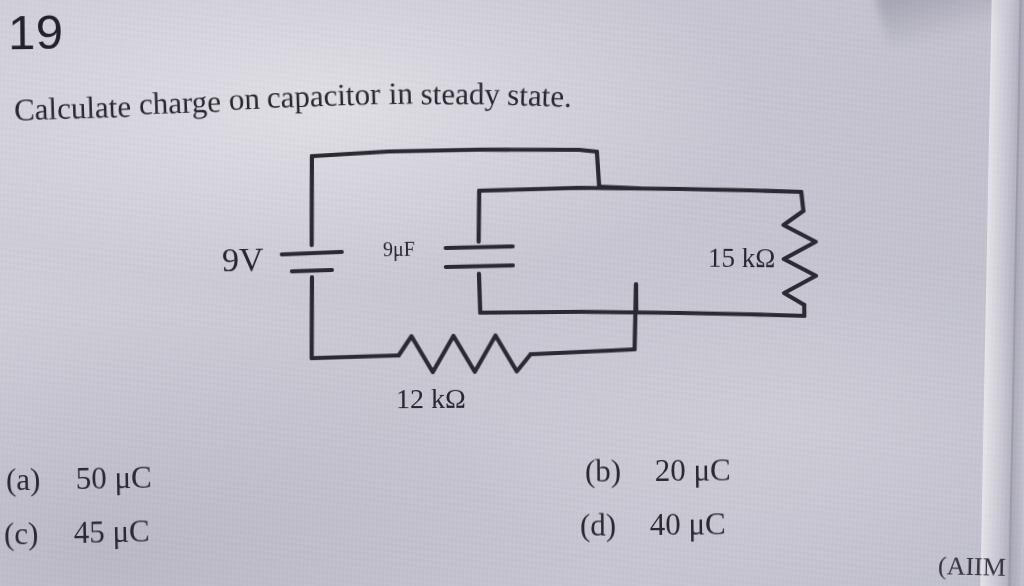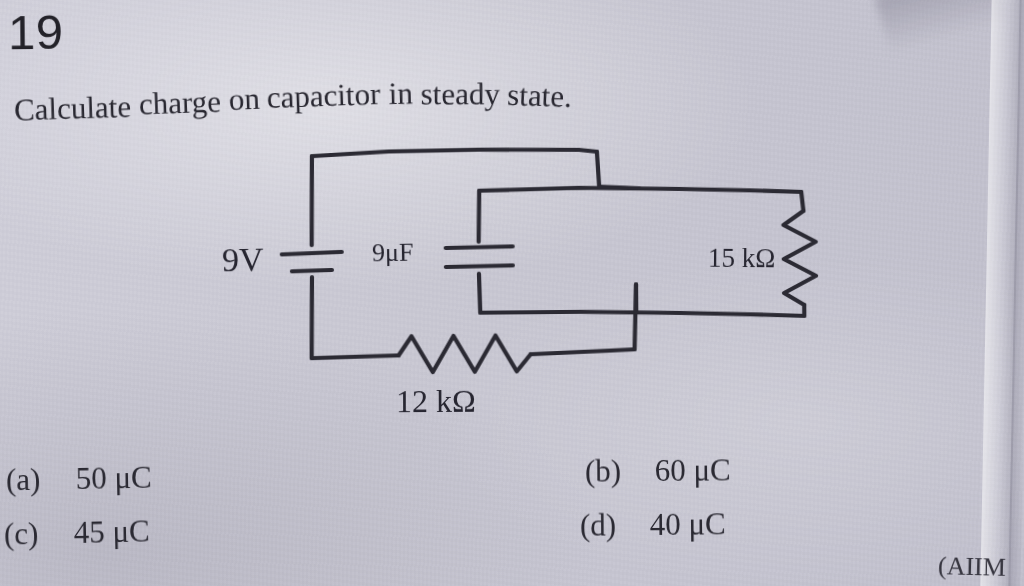--- a/index.html
+++ b/index.html
@@ -106,23 +106,23 @@
   }
   .circuit svg { display: block; overflow: visible; }
 
   .lbl {
     position: absolute;
     font-size: 27px;
     color: #262530;
     white-space: nowrap;
   }
   .lbl-9v   { left: 222px; top: 241px; font-size: 34px; transform: rotate(-1deg); }
-  .lbl-cap  { left: 372px; top: 238px; font-size: 26px; transform: rotate(-1deg); }
+  .lbl-cap  { left: 383px; top: 238px; font-size: 20px; transform: rotate(-1deg); }
   .lbl-15k  { left: 708px; top: 243px; font-size: 27px; transform: rotate(0.5deg); }
-  .lbl-12k  { left: 396px; top: 383px; font-size: 32px; transform: rotate(-0.3deg); }
+  .lbl-12k  { left: 396px; top: 383px; font-size: 28px; transform: rotate(-0.3deg); }
 
   
   .opts {
     position: absolute;
     left: 0;
     top: 455px;
     width: 1024px;
     height: 130px;
   }
   .opt {
@@ -227,21 +227,21 @@
   <div class="lbl lbl-15k blur-soft">15 kΩ</div>
   <div class="lbl lbl-12k blur-soft">12 kΩ</div>
 
   <div class="opts">
     <div class="opt opt-a blur-soft">
       <span class="tag">(a)</span>
       <span class="val">50 μC</span>
     </div>
     <div class="opt opt-b blur-soft">
       <span class="tag">(b)</span>
-      <span class="val">60 μC</span>
+      <span class="val">20 μC</span>
     </div>
     <div class="opt opt-c blur-soft">
       <span class="tag">(c)</span>
       <span class="val">45 μC</span>
     </div>
     <div class="opt opt-d blur-soft">
       <span class="tag">(d)</span>
       <span class="val">40 μC</span>
     </div>
   </div>

